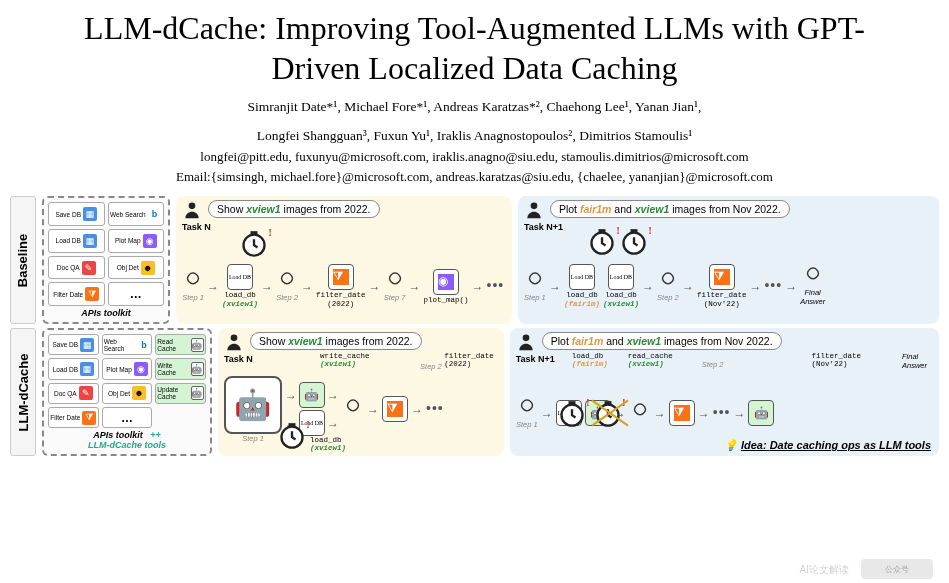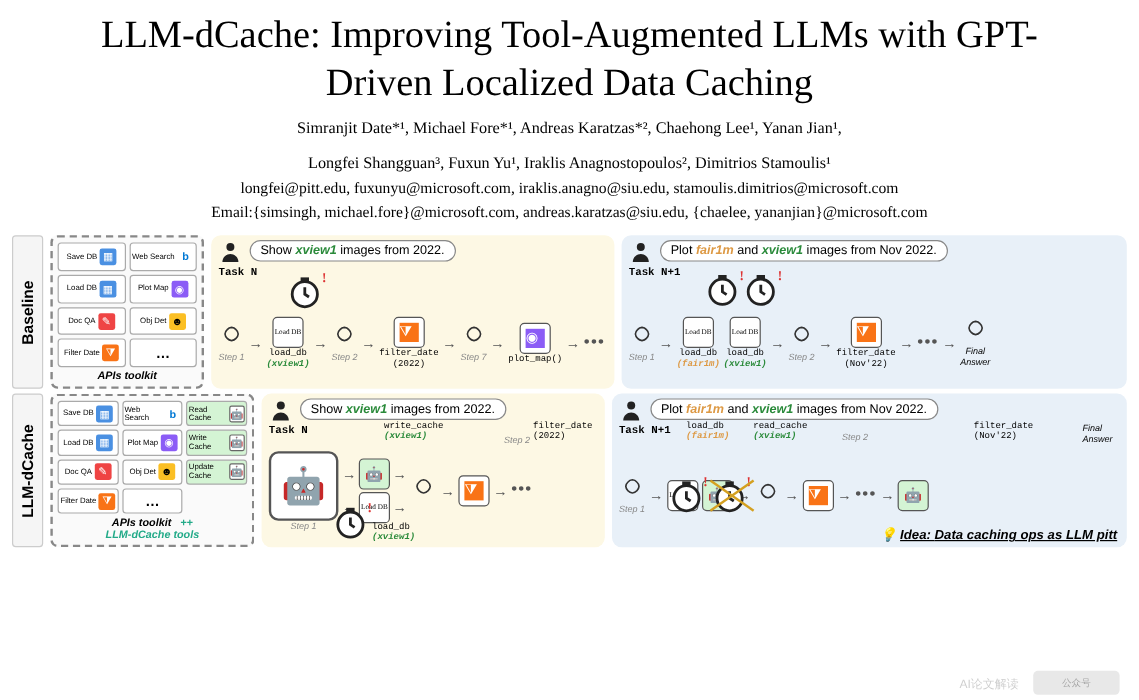--- a/index.html
+++ b/index.html
@@ -28,21 +28,21 @@
 .ic.orange { background: #f97316; color: #fff; }
 .ic.bot { background: #fff; border: 1px solid #666; }
 .tk-cap { font-size: 9px; font-family: Arial, sans-serif; text-align: center; font-style: italic; font-weight: bold; margin-top: 2px; }
 .tk-cap .plus { color: #2a8; }
 .task { border-radius: 8px; padding: 4px 6px; display: flex; flex-direction: column; position: relative; flex: 1; }
 .task.yellow { background: #fdf8e4; }
 .task.blue { background: #e8f0f8; }
 .task-head { display: flex; align-items: flex-start; gap: 6px; margin-bottom: 2px; }
 .person { width: 20px; height: 20px; }
 .person svg { width: 100%; height: 100%; }
-.task-label { font-size: 9px; font-weight: bold; font-family: Liberation Mono, monospace; }
+.task-label { font-size: 9px; font-weight: bold; font-family: Liberation Sans, sans-serif; }
 .bubble { background: #fff; border: 1px solid #888; border-radius: 10px; padding: 2px 8px; font-size: 10.5px; font-family: Arial, sans-serif; }
 .xv { color: #2a8a3a; font-style: italic; font-weight: bold; }
 .fm { color: #d94; font-style: italic; font-weight: bold; }
 .flow { display: flex; align-items: center; gap: 3px; flex: 1; padding-top: 2px; }
 .node { display: flex; flex-direction: column; align-items: center; gap: 1px; }
 .icon-box { width: 30px; height: 30px; border: 1.5px solid #555; border-radius: 4px; background: #fff; display: flex; align-items: center; justify-content: center; font-size: 14px; position: relative; }
 .icon-box.sm { width: 26px; height: 26px; font-size: 12px; }
 .icon-box.big { width: 58px; height: 58px; font-size: 30px; border-radius: 8px; border-width: 2px; }
 .gpt-swirl { width: 22px; height: 22px; }
 .gpt-swirl svg { width: 100%; height: 100%; }
@@ -443,21 +443,21 @@
               <path d="M12 8v5l3 2" stroke="#222" stroke-width="2" fill="none"></path>
               <rect x="9" y="1" width="6" height="3" fill="#222"></rect>
             </svg><span class="x">!</span>
           <div class="strike-y" style="top:12px;left:-6px"></div>
           <div class="strike-y" style="top:12px;left:-6px;transform:rotate(-35deg)"></div>
         </div>
       </div>
 
       <div class="idea">
         <span class="lamp">💡</span>
-        <b><span>Idea: </span></b><b>Data caching ops as LLM pitt</b>
+        <b><span>Idea: </span></b><b>Date caching ops as LLM tools</b>
       </div>
     </div>
   </div>
 
 </div>
 
 <div class="watermark">AI论文解读</div>
 <div class="wm-badge">公众号</div>
 
 </body></html>

